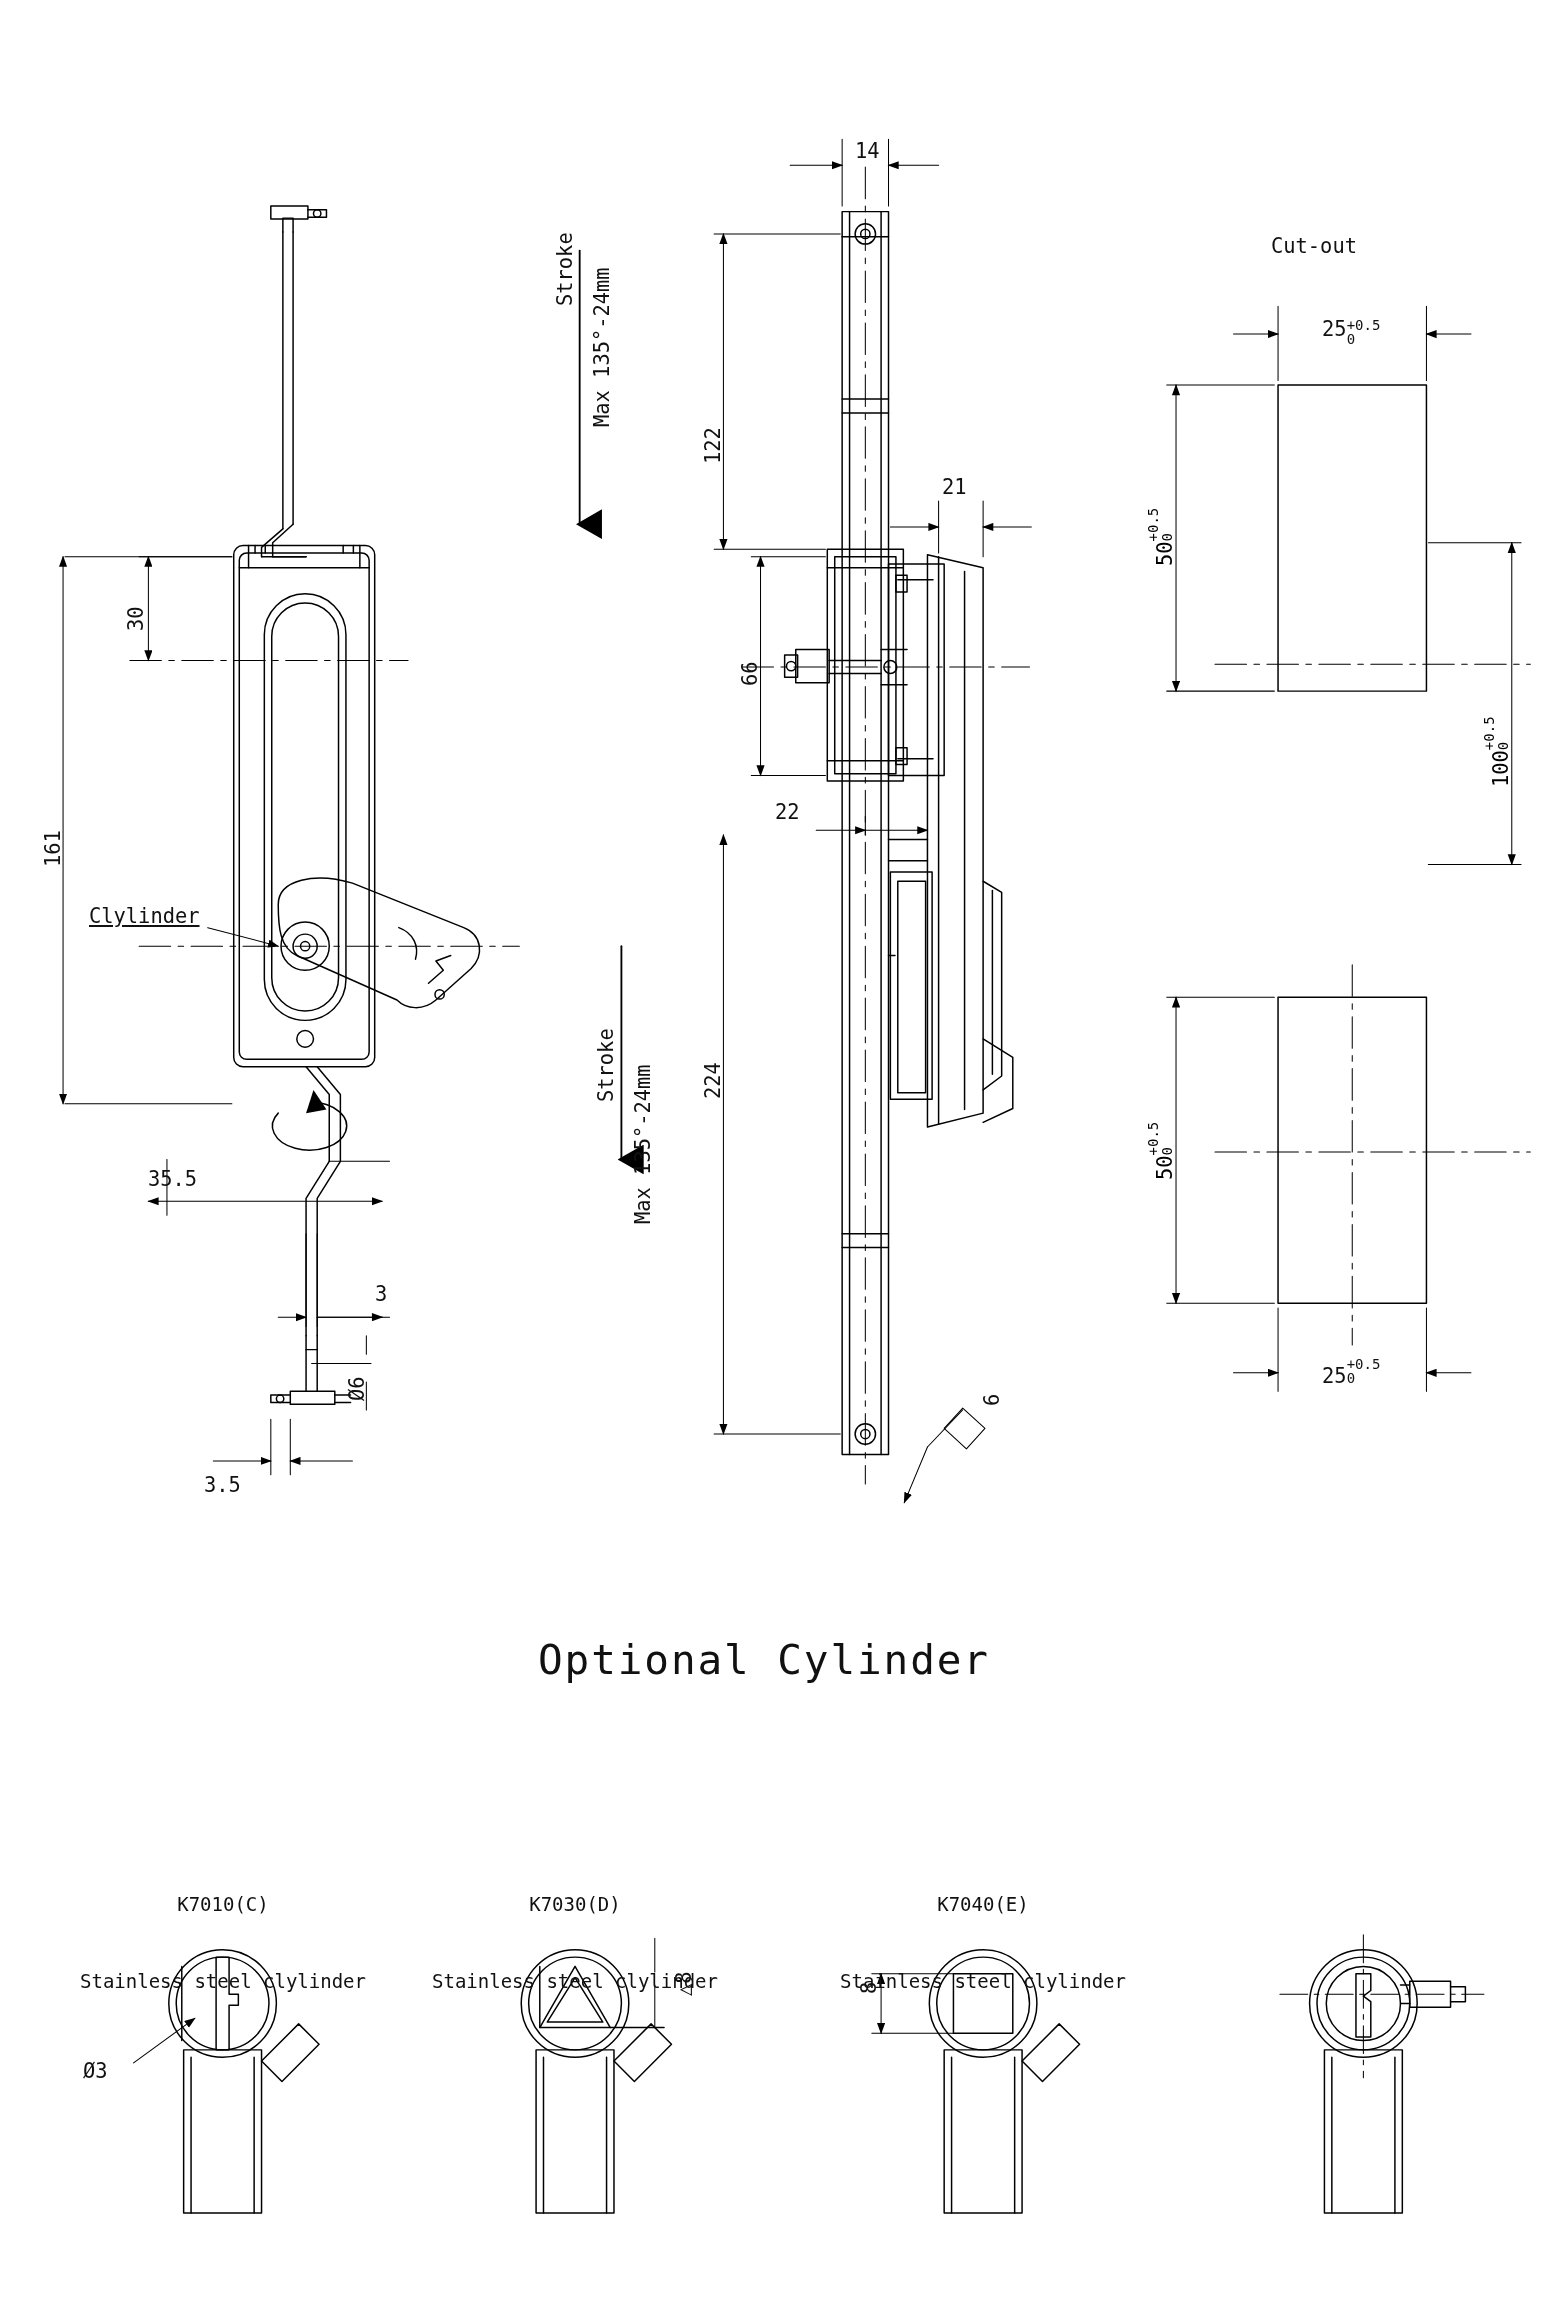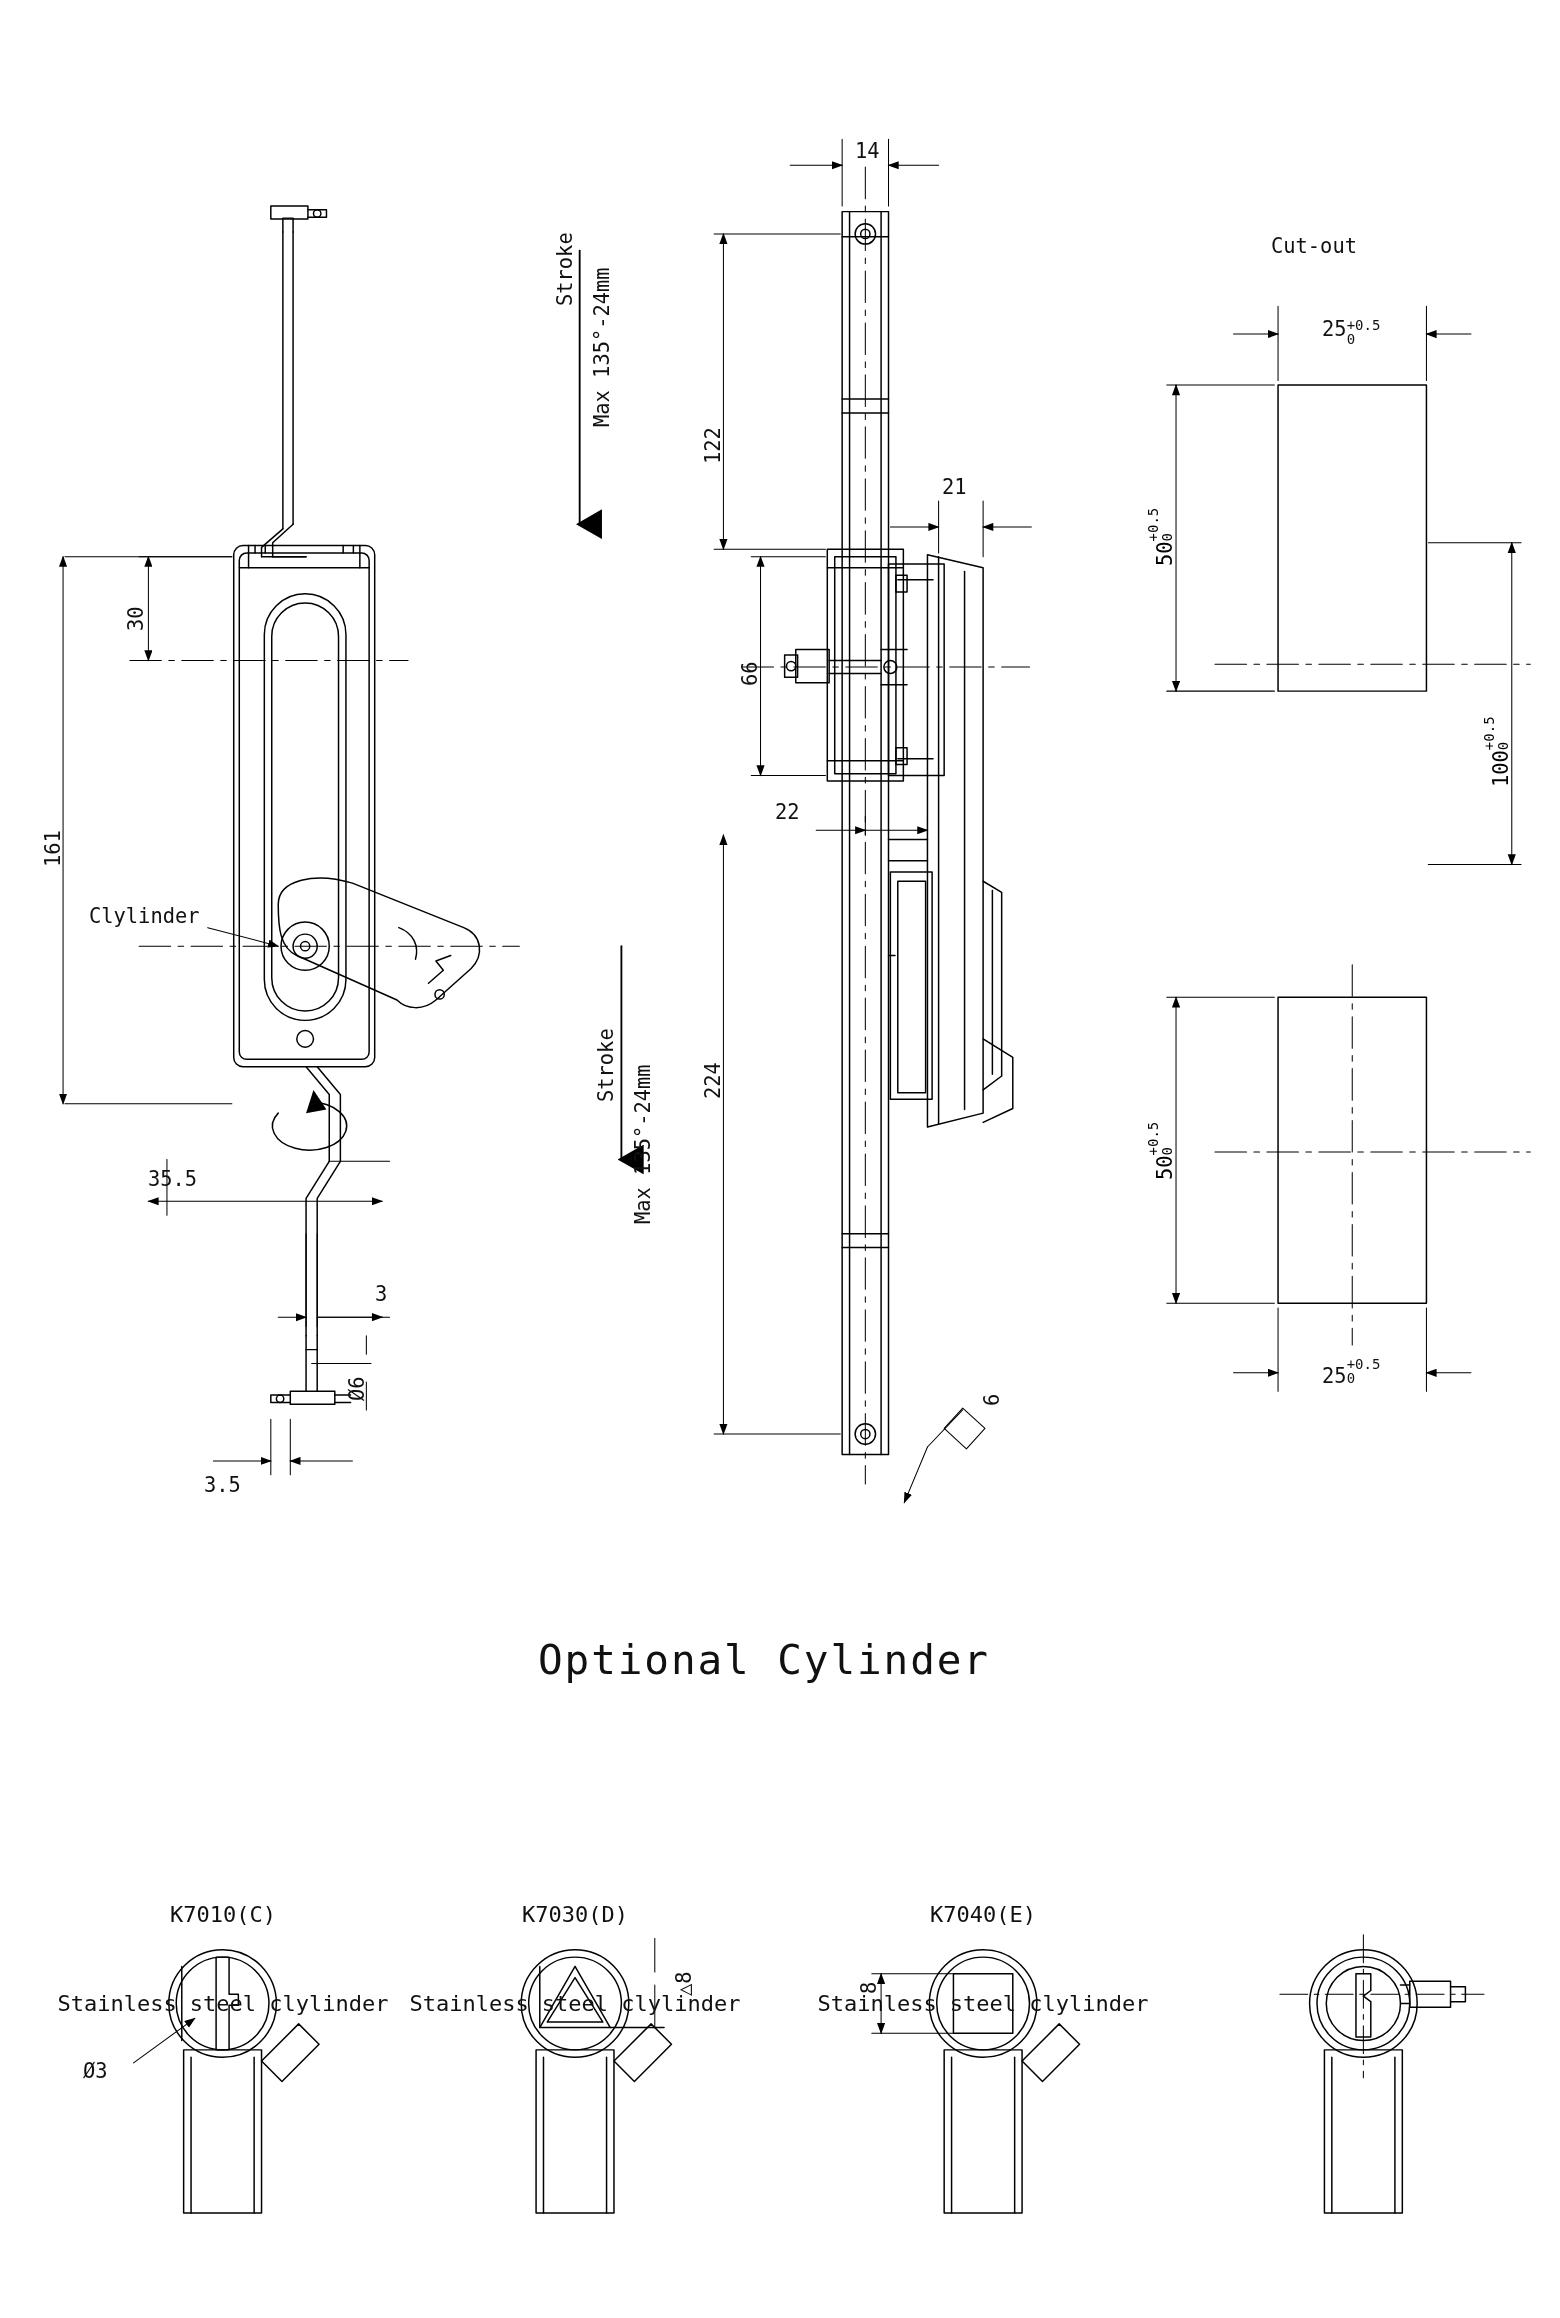--- a/index.html
+++ b/index.html
@@ -2,24 +2,24 @@
 <html style="font-size:15px"><head>
 <meta charset="utf-8">
 <style>
   html,body{margin:0;padding:0;background:#ffffff;}
   body{width:1560px;height:2319px;position:relative;font-family:"DejaVu Sans Mono",monospace;color:#000;}
   .stage{position:absolute;left:0;top:0;width:1560px;height:2319px;}
   svg{display:block;}
   .lbl{position:absolute;font-family:"DejaVu Sans Mono",monospace;color:#111;white-space:pre;}
   .rot90{transform:rotate(-90deg);transform-origin:left top;}
   .title{font-size:41px;letter-spacing:1.9px;}
-  .cap{font-size:22px;text-align:center;line-height:1.35;}
+  .cap{font-size:19px;text-align:center;line-height:1.35;}
   .dim{font-size:20.4px;}
   .dimsm{font-size:14px;}
-  .under{}
+  .under{text-decoration:underline;}
 </style>
 </head>
 <body>
 
 <div class="stage">
 
 <svg width="1560" height="2319" viewBox="0 0 1682 2500">
   <defs>
     <marker id="ah" markerWidth="12" markerHeight="12" refX="10" refY="4" orient="auto">
       <path d="M0,0 L11,4 L0,8 z" fill="#000"></path>

